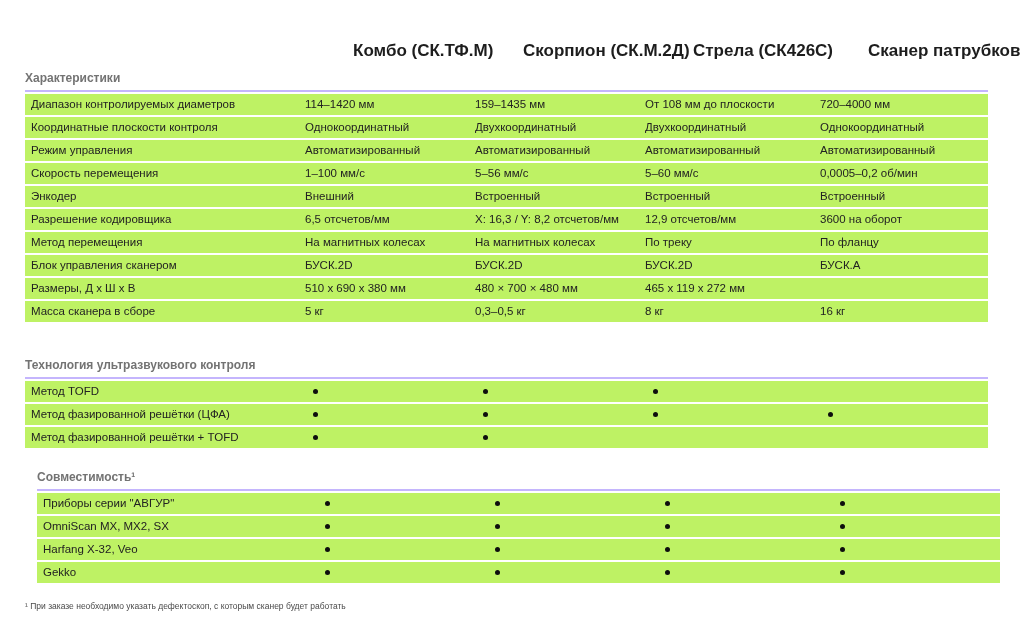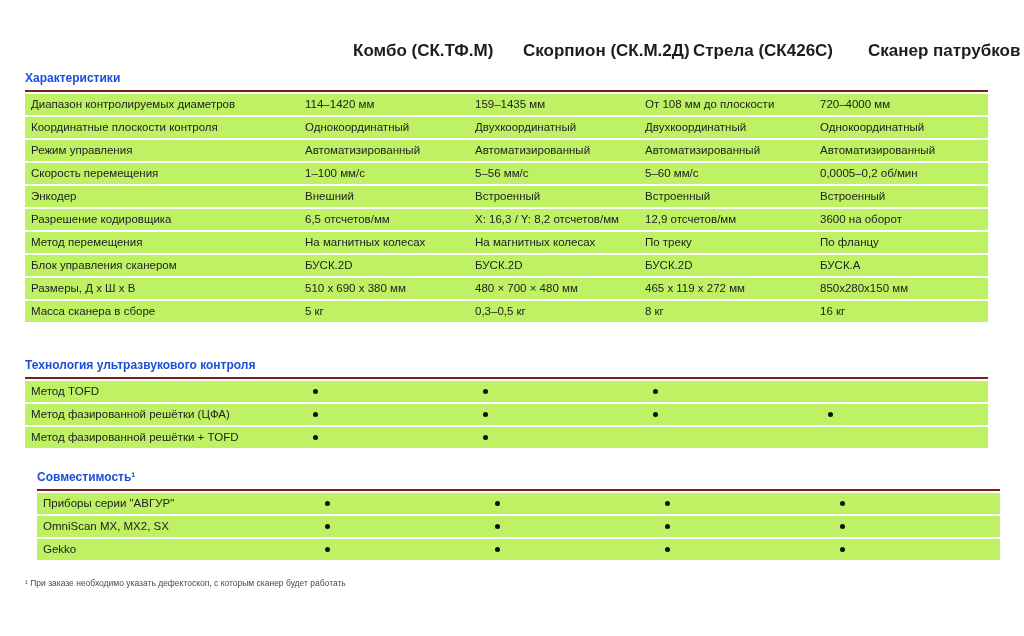--- a/index.html
+++ b/index.html
@@ -28,24 +28,24 @@
     font-weight: 700;
     color: #1d1d1d;
     line-height: 14px;
     white-space: nowrap;
     padding-left: 48px;
   }
   
   .section-title {
     font-size: 12px;
     font-weight: 700;
-    color: #1d4ed8;
+    color: #737373;
     width: 963px;
     padding-bottom: 5px;
-    border-bottom: 2px solid #7f1d1d;
+    border-bottom: 2px solid #c4b5fd;
     margin-bottom: 2px;
     white-space: nowrap;
   }
   #sections section:nth-child(2) { margin-top: 36px; }
   #sections section:nth-child(3) { margin-top: 22px; margin-left: 12px; }
   
   .row {
     background: #bef264;
     height: 21px;
     margin-bottom: 2px;
@@ -153,21 +153,20 @@
               <div class="cell value-cell">БУСК.2D</div>
               <div class="cell value-cell">БУСК.2D</div>
               <div class="cell value-cell">БУСК.А</div>
             </div>
 
   <div class="grid row">
     <div class="cell label-cell">Размеры, Д х Ш х В</div>
   <div class="cell value-cell">510 x 690 x 380 мм</div>
               <div class="cell value-cell">480 × 700 × 480 мм</div>
               <div class="cell value-cell">465 x 119 x 272 мм</div>
-              <div class="cell value-cell">850x280x150 мм</div>
             </div>
 
   <div class="grid row">
     <div class="cell label-cell">Масса сканера в сборе</div>
   <div class="cell value-cell">5 кг</div>
               <div class="cell value-cell">0,3–0,5 кг</div>
               <div class="cell value-cell">8 кг</div>
               <div class="cell value-cell">16 кг</div>
             </div>
 </div>
@@ -214,20 +213,27 @@
             </div>
 
   <div class="grid row">
     <div class="cell label-cell">OmniScan MX, MX2, SX</div>
   <div class="cell value-cell"><span class="dot-mark"></span></div>
               <div class="cell value-cell"><span class="dot-mark"></span></div>
               <div class="cell value-cell"><span class="dot-mark"></span></div>
               <div class="cell value-cell"><span class="dot-mark"></span></div>
             </div>
 
+  <div class="grid row">
+    <div class="cell label-cell">Harfang X-32, Veo</div>
+  <div class="cell value-cell"><span class="dot-mark"></span></div>
+              <div class="cell value-cell"><span class="dot-mark"></span></div>
+              <div class="cell value-cell"><span class="dot-mark"></span></div>
+              <div class="cell value-cell"><span class="dot-mark"></span></div>
+            </div>
 
   <div class="grid row">
     <div class="cell label-cell">Gekko</div>
   <div class="cell value-cell"><span class="dot-mark"></span></div>
               <div class="cell value-cell"><span class="dot-mark"></span></div>
               <div class="cell value-cell"><span class="dot-mark"></span></div>
               <div class="cell value-cell"><span class="dot-mark"></span></div>
             </div>
 </div>
   </section>

